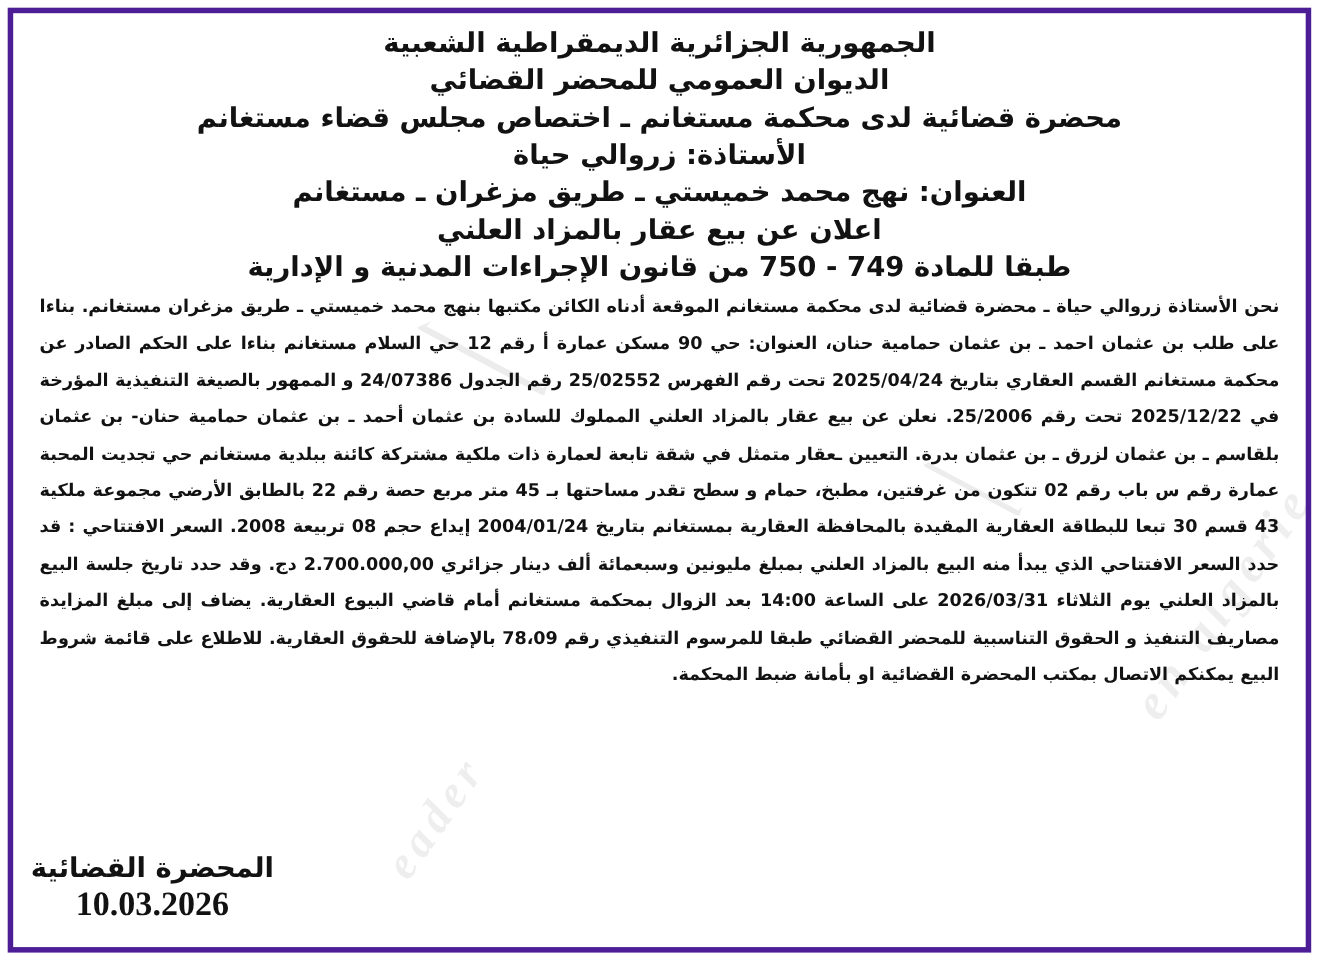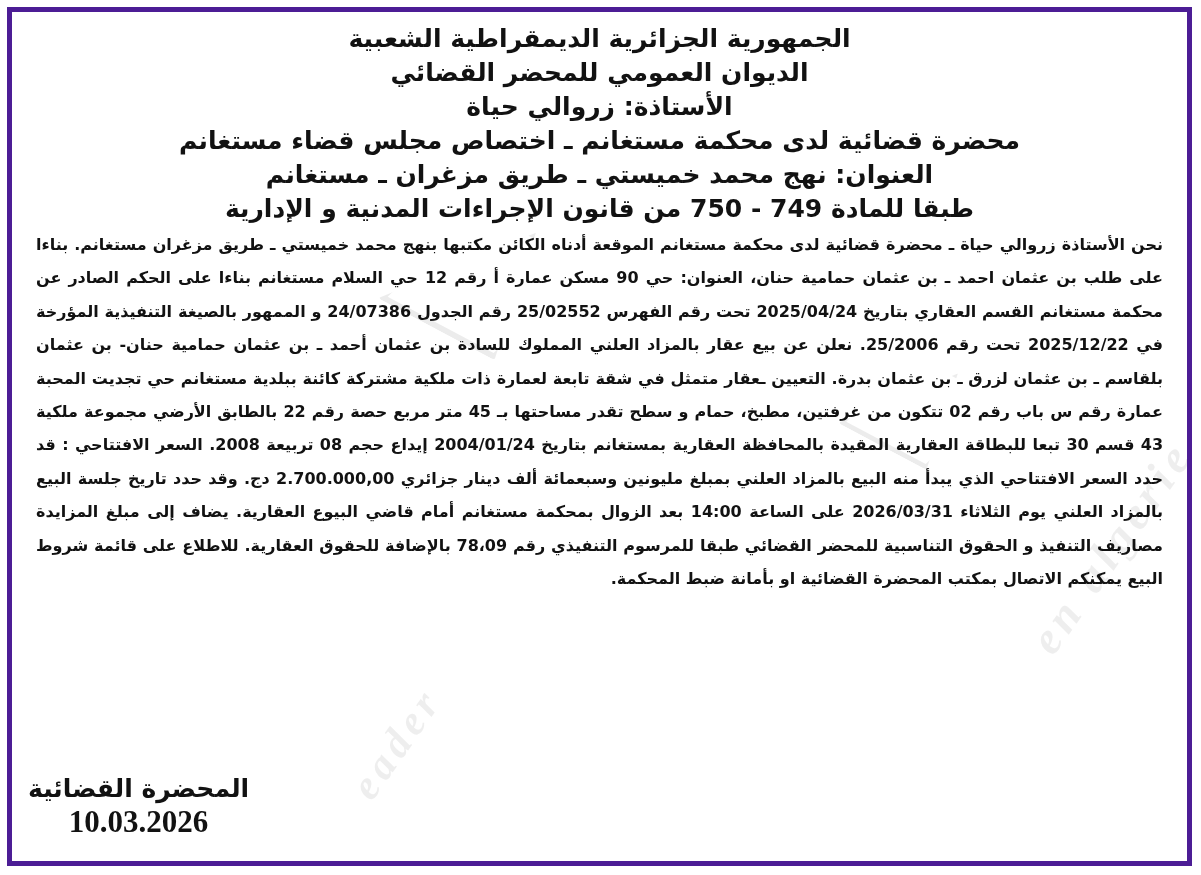--- a/index.html
+++ b/index.html
@@ -88,23 +88,24 @@
 
   <div class="wm wm-tri wm-tri-a"></div>
   <div class="wm wm-tri wm-tri-b"></div>
   <div class="wm wm-text wm-frag-a">en algerie</div>
   <div class="wm wm-text wm-frag-b">eader</div>
 
   <div class="frame">
 
     <div class="hdr-line">الجمهورية الجزائرية الديمقراطية الشعبية</div>
     <div class="hdr-line">الديوان العمومي للمحضر القضائي</div>
+    <div class="hdr-line">محضرة قضائية لدى محكمة مستغانم ـ اختصاص مجلس قضاء مستغانم</div>
     <div class="hdr-line">الأستاذة: زروالي حياة</div>
-    <div class="hdr-line">محضرة قضائية لدى محكمة مستغانم ـ اختصاص مجلس قضاء مستغانم</div>
     <div class="hdr-line">العنوان: نهج محمد خميستي ـ طريق مزغران ـ مستغانم</div>
+    <div class="hdr-line">اعلان عن بيع عقار بالمزاد العلني</div>
     <div class="hdr-line">طبقا للمادة 749 - 750 من قانون الإجراءات المدنية و الإدارية</div>
 
     <p class="notice-body">نحن الأستاذة زروالي حياة ـ محضرة قضائية لدى محكمة مستغانم الموقعة أدناه الكائن مكتبها بنهج محمد خميستي ـ طريق مزغران مستغانم. بناءا على طلب بن عثمان احمد ـ بن عثمان حمامية حنان، العنوان: حي 90 مسكن عمارة أ رقم 12 حي السلام مستغانم بناءا على الحكم الصادر عن محكمة مستغانم القسم العقاري بتاريخ 2025/04/24 تحت رقم الفهرس 25/02552 رقم الجدول 24/07386 و الممهور بالصيغة التنفيذية المؤرخة في 2025/12/22 تحت رقم 25/2006. نعلن عن بيع عقار بالمزاد العلني المملوك للسادة بن عثمان أحمد ـ بن عثمان حمامية حنان- بن عثمان بلقاسم ـ بن عثمان لزرق ـ بن عثمان بدرة. التعيين  ـعقار متمثل في شقة تابعة لعمارة ذات ملكية مشتركة كائنة ببلدية مستغانم حي تجديت المحبة عمارة رقم س باب رقم 02 تتكون من غرفتين، مطبخ، حمام و سطح تقدر مساحتها بـ 45 متر مربع حصة رقم 22 بالطابق الأرضي مجموعة ملكية 43 قسم 30 تبعا للبطاقة العقارية المقيدة بالمحافظة العقارية بمستغانم بتاريخ 2004/01/24 إيداع حجم 08 تربيعة 2008. السعر الافتتاحي : قد حدد السعر الافتتاحي الذي يبدأ منه البيع بالمزاد العلني بمبلغ مليونين وسبعمائة ألف دينار جزائري 2.700.000,00 دج. وقد حدد تاريخ جلسة البيع بالمزاد العلني يوم الثلاثاء 2026/03/31 على الساعة 14:00 بعد الزوال بمحكمة مستغانم أمام قاضي البيوع العقارية. يضاف إلى مبلغ المزايدة مصاريف التنفيذ و الحقوق التناسبية للمحضر القضائي طبقا للمرسوم التنفيذي رقم 78،09 بالإضافة للحقوق العقارية. للاطلاع على قائمة شروط البيع يمكنكم الاتصال بمكتب المحضرة القضائية او بأمانة ضبط المحكمة.</p>
 
     <div class="footer">
       <div class="signature">المحضرة القضائية</div>
       <div class="notice-date">10.03.2026</div>
     </div>
 
   </div>

